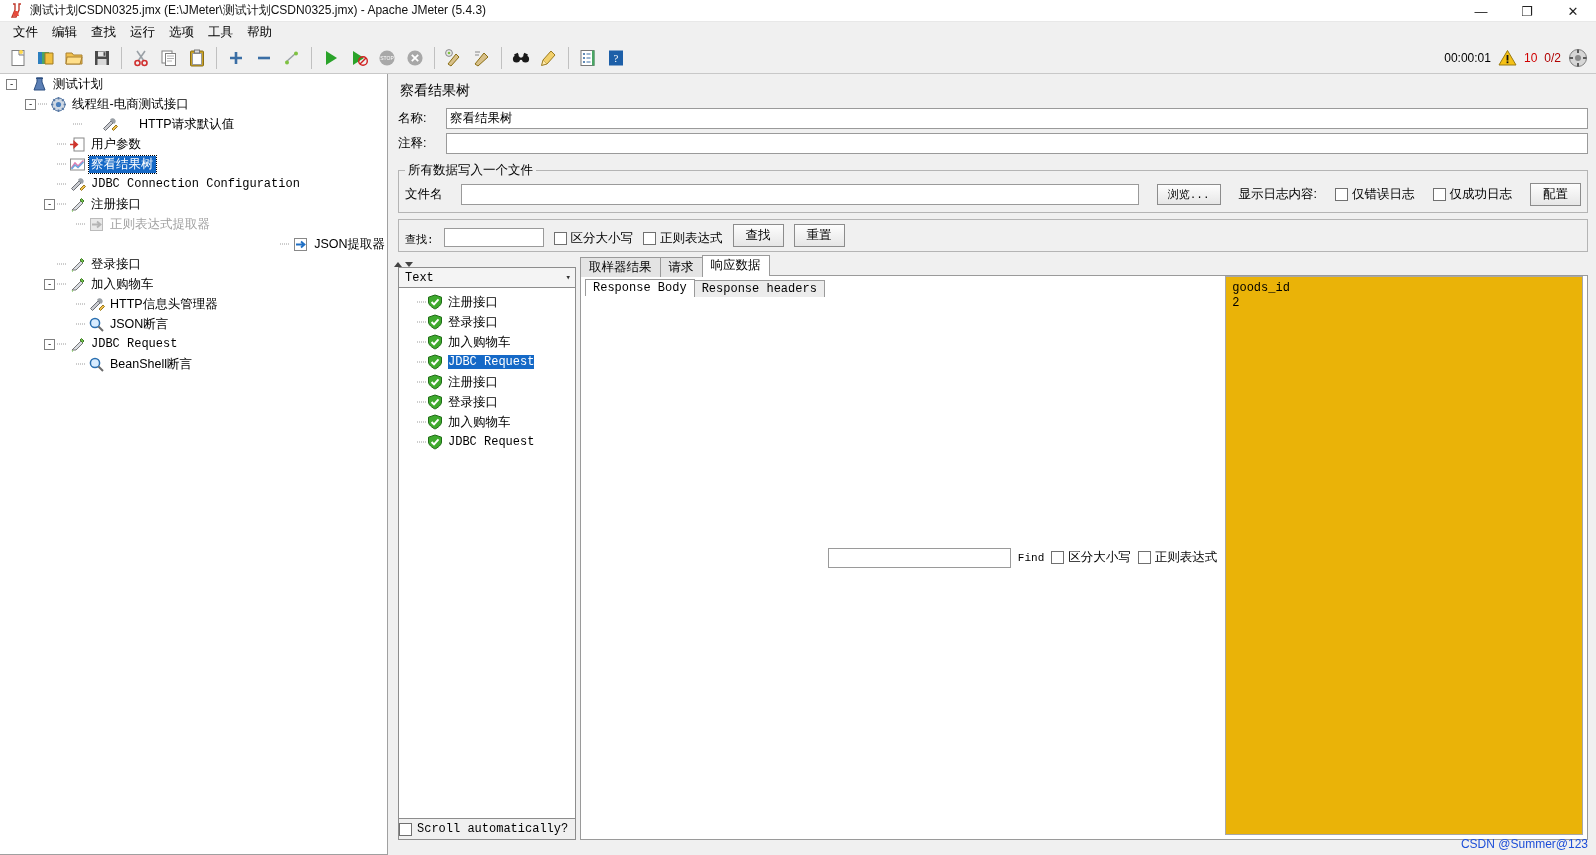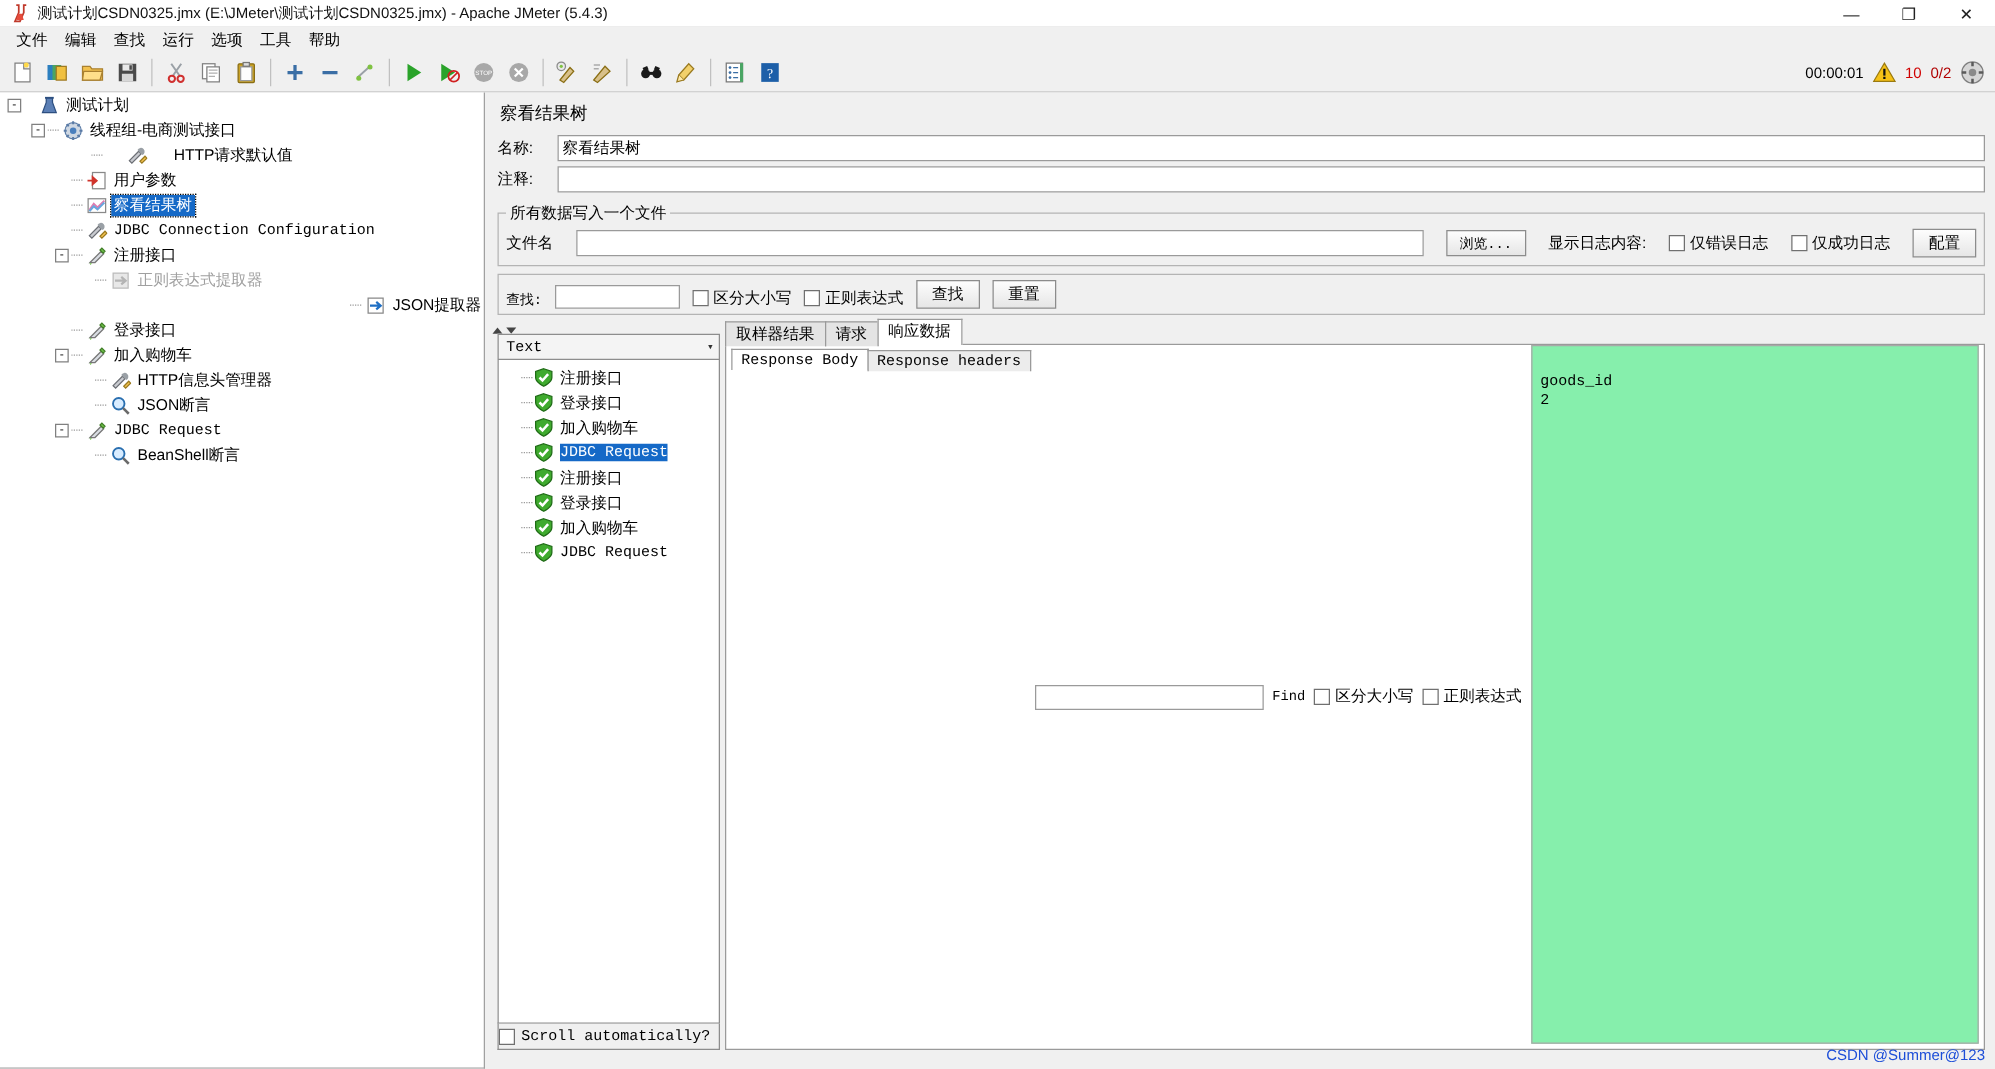--- a/index.html
+++ b/index.html
@@ -151,22 +151,22 @@
   }
   .subtab.active { background:#fff; top:0; }
   .respbox {
     flex:1; border:1px solid #9a9a9a; background:#fff; display:flex; flex-direction:row;
     margin-top:-1px;
   }
   .findrow { display:flex; align-items:center; gap:7px; padding:3px 4px; }
   .findrow input { flex:1; height:20px; border:1px solid #9a9a9a; background:#fff; outline:none; }
   .findrow .fl { font-size:11px; font-family:"Liberation Mono", monospace; }
   .respbody {
-    flex:1; margin:0 4px 4px 4px; border:1px solid #a8a8a8; background:#86efac;
-    font-family:"Liberation Mono", monospace; font-size:12px; padding:21px 6px;
+    flex:1; margin:0 4px 4px 4px; border:1px solid #a8a8a8; background:#eab308;
+    font-family:"Liberation Mono", monospace; font-size:12px; padding:4px 6px;
     white-space:pre; line-height:15px; overflow:hidden;
   }
   .watermark {
     position:absolute; right:8px; bottom:4px; color:#1d4ed8; font-size:12px;
   }
   svg { display:block; }
 </style>
 </head>
 <body>
 

